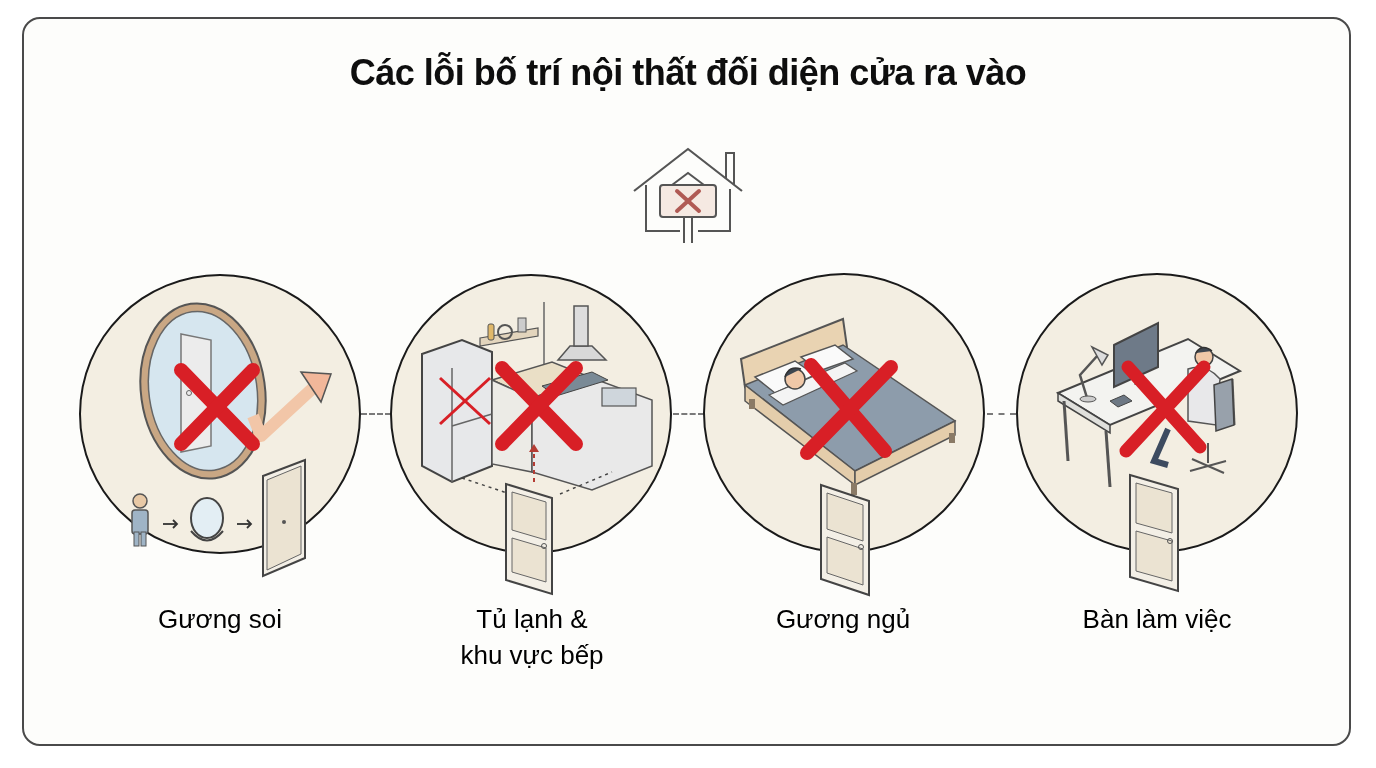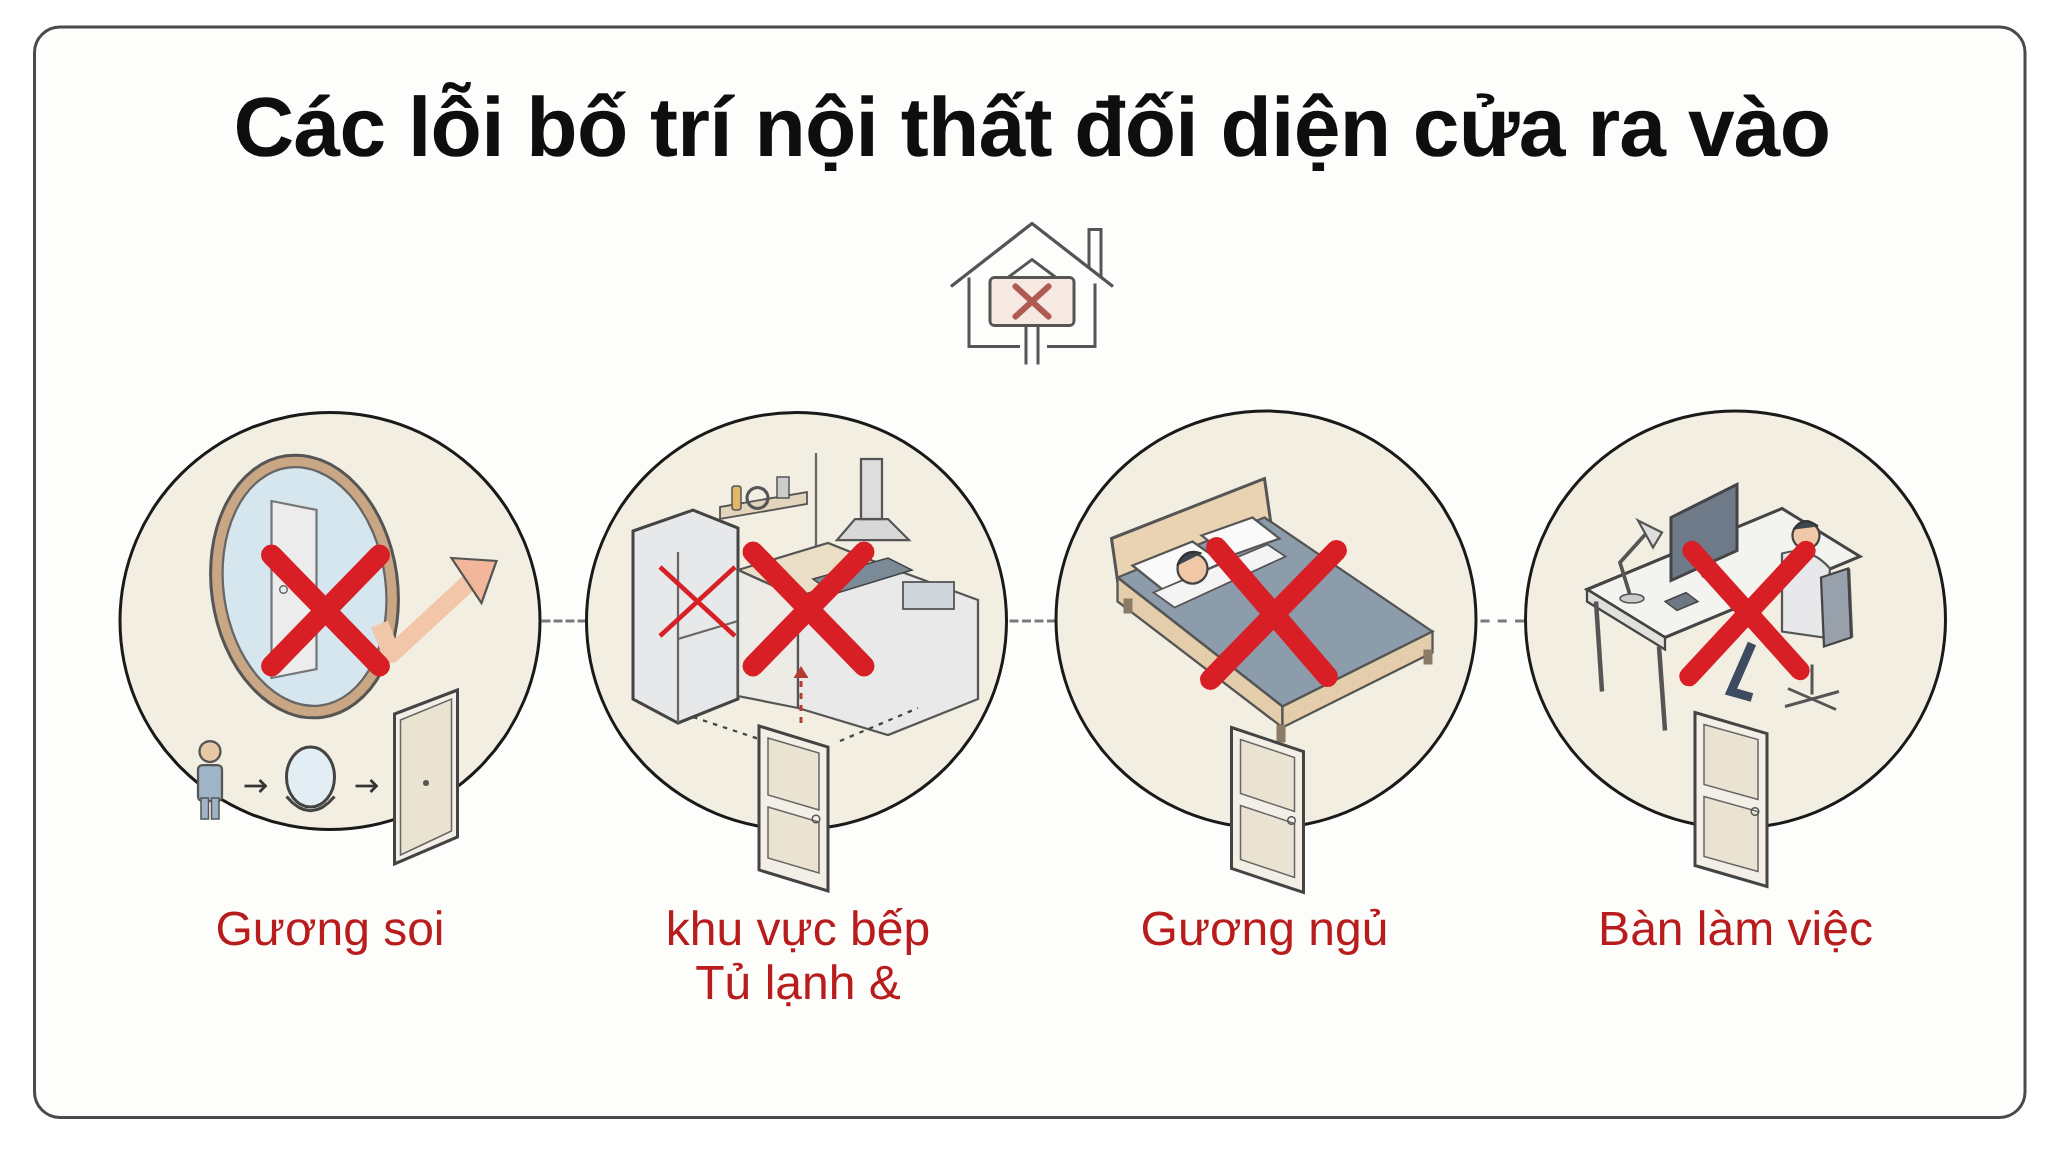--- a/index.html
+++ b/index.html
@@ -1,23 +1,23 @@
 <!DOCTYPE html>
 <html><head>
 <meta charset="utf-8">
 <style>
   html, body { margin:0; padding:0; }
   body { width:1376px; height:768px; background:#ffffff; position:relative; overflow:hidden; font-family:"Liberation Sans", sans-serif; }
   .frame { position:absolute; left:22px; top:17px; width:1329px; height:729px; border:2px solid #4a4a4a; border-radius:18px; background:#fdfdfb; box-sizing:border-box; }
-  .title { position:absolute; left:0; top:52px; width:1376px; text-align:center; font-size:56px; font-weight:bold; color:#0e0e0e; letter-spacing:-0.5px; }
+  .title { position:absolute; left:0; top:52px; width:1376px; text-align:center; font-size:36px; font-weight:bold; color:#0e0e0e; letter-spacing:-0.5px; }
   .house { position:absolute; left:630px; top:145px; width:118px; height:100px; }
   .connector { position:absolute; top:413px; height:0; border-top:2px dashed #7a7a7a; }
   .circle { position:absolute; width:282px; height:280px; border-radius:50%; border:2.5px solid #1a1a1a; background:#f3eee2; box-sizing:border-box; overflow:visible; }
   .circle svg { position:absolute; left:0; top:0; overflow:visible; }
-  .label { position:absolute; text-align:center; font-size:32px; color:#b91c1c; line-height:36px; }
+  .label { position:absolute; text-align:center; font-size:26px; color:#000000; line-height:36px; }
 </style>
 </head>
 <body>
 
 <div class="frame"></div>
 
 <div class="title">Các lỗi bố trí nội thất đối diện cửa ra vào</div>
 
 <svg class="house" viewBox="0 0 118 100">
   <polyline points="4,46 58,4 112,46" fill="none" stroke="#555" stroke-width="2.2" stroke-linejoin="round"></polyline>
@@ -156,17 +156,17 @@
   <svg width="282" height="320" viewBox="0 0 282 320">
     <polygon points="112,200 160,214 160,316 112,302" fill="#f3efe6" stroke="#444" stroke-width="2"></polygon>
     <polygon points="118,208 154,218 154,258 118,248" fill="#ebe3d2" stroke="#666" stroke-width="1"></polygon>
     <polygon points="118,256 154,266 154,306 118,296" fill="#ebe3d2" stroke="#666" stroke-width="1"></polygon>
     <circle cx="152" cy="266" r="2.5" fill="none" stroke="#555"></circle>
   </svg>
 </div>
 
 <div class="label" style="left:120px;top:601px;width:200px;">Gương soi</div>
 <div class="label" style="left:412px;top:601px;width:240px;">
+  <div>Tủ lạnh &amp;</div>
   <div>khu vực bếp</div>
-  <div>Tủ lạnh &amp;</div>
 </div>
 <div class="label" style="left:743px;top:601px;width:200px;">Gương ngủ</div>
 <div class="label" style="left:1047px;top:601px;width:220px;">Bàn làm việc</div>
 
 </body></html>

